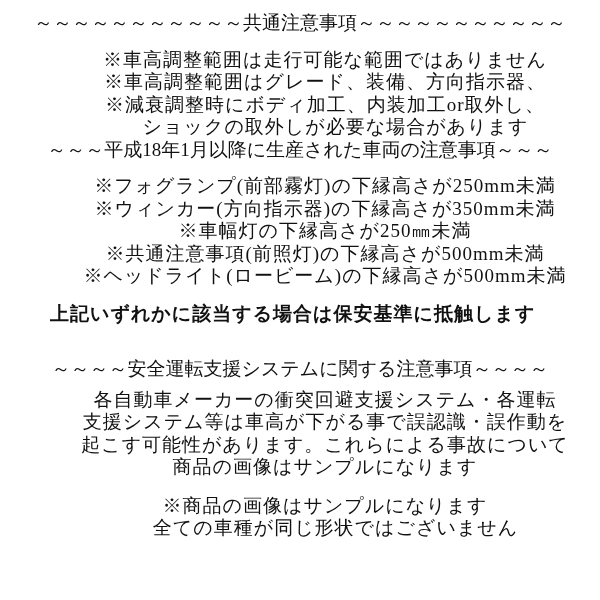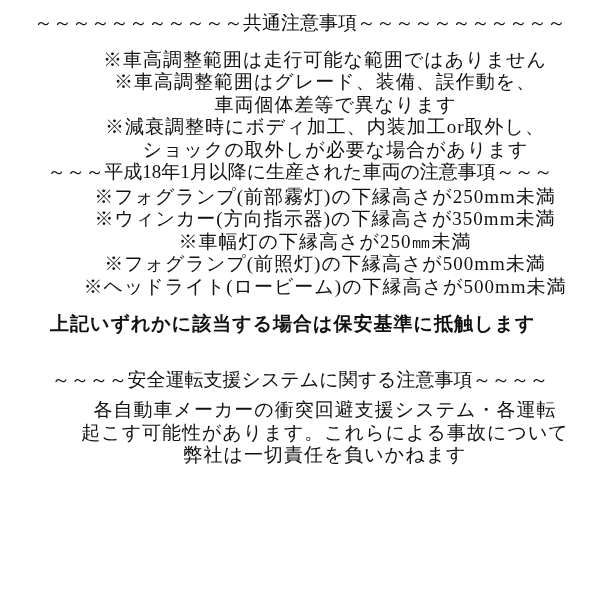--- a/index.html
+++ b/index.html
@@ -21,55 +21,59 @@
     text-align: center;
     letter-spacing: 0;
     white-space: nowrap;
   }
   .block { margin-left: 50px; letter-spacing: 1px; text-align: center; }
   .line { white-space: nowrap; }
   .line.indent { padding-left: 21px; }
   .hdr-common   { margin-top: 0; }
   .block-common { margin-top: 14px; }
   .hdr-h18      { }
-  .block-h18    { margin-top: 2px; }
+  .block-h18    { margin-top: 14px; }
   .footnote     { margin-top: 15px; margin-left: 50px; letter-spacing: 1px; white-space: nowrap; font-weight: bold; }
   .hdr-safety   { margin-top: 33px; }
   .block-safety { margin-top: 8px; }
   .block-sample { margin-top: 16px; }
 </style>
 </head>
 <body>
 
 <div class="page">
 
   <div class="hdr hdr-common">～～～～～～～～～～～共通注意事項～～～～～～～～～～～</div>
 
   <div class="block block-common">
     <div class="line">※車高調整範囲は走行可能な範囲ではありません</div>
-    <div class="line">※車高調整範囲はグレード、装備、誤作動を、</div>
-    <div class="line indent">車両個体差等で異なります</div>
+    <div class="line">※車高調整範囲はグレード、装備、方向指示器、</div>
     <div class="line">※減衰調整時にボディ加工、内装加工or取外し、</div>
     <div class="line indent">ショックの取外しが必要な場合があります</div>
   </div>
 
   <div class="hdr hdr-h18">～～～平成18年1月以降に生産された車両の注意事項～～～</div>
 
   <div class="block block-h18">
     <div class="line">※フォグランプ(前部霧灯)の下縁高さが250mm未満</div>
     <div class="line">※ウィンカー(方向指示器)の下縁高さが350mm未満</div>
     <div class="line">※車幅灯の下縁高さが250㎜未満</div>
-    <div class="line">※フォグランプ(前照灯)の下縁高さが500mm未満</div>
+    <div class="line">※共通注意事項(前照灯)の下縁高さが500mm未満</div>
     <div class="line">※ヘッドライト(ロービーム)の下縁高さが500mm未満</div>
   </div>
 
   <div class="footnote">上記いずれかに該当する場合は保安基準に抵触します</div>
 
   <div class="hdr hdr-safety">～～～～安全運転支援システムに関する注意事項～～～～</div>
 
   <div class="block block-safety">
     <div class="line">各自動車メーカーの衝突回避支援システム・各運転</div>
+    <div class="line">支援システム等は車高が下がる事で誤認識・誤作動を</div>
     <div class="line">起こす可能性があります。これらによる事故について</div>
-    <div class="line">弊社は一切責任を負いかねます</div>
+    <div class="line">商品の画像はサンプルになります</div>
   </div>
 
+  <div class="block block-sample">
+    <div class="line">※商品の画像はサンプルになります</div>
+    <div class="line indent">全ての車種が同じ形状ではございません</div>
+  </div>
 
 </div>
 
 </body></html>

